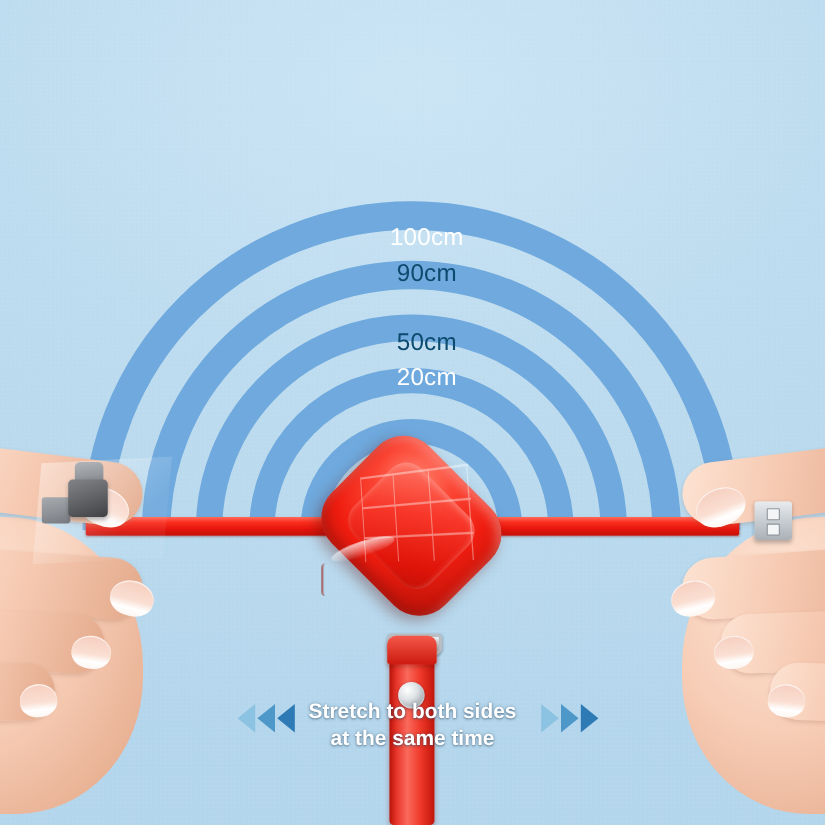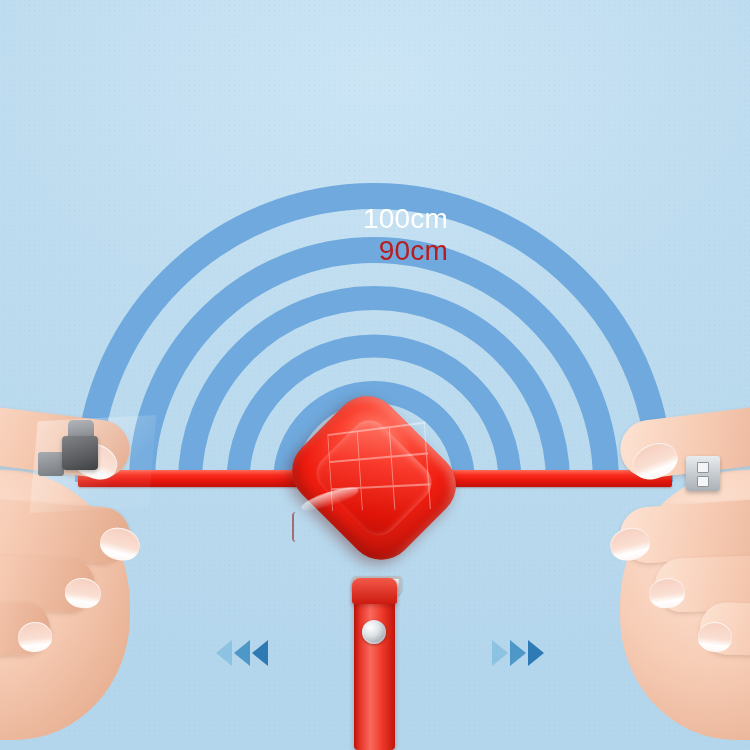--- a/index.html
+++ b/index.html
@@ -58,29 +58,29 @@
   
   .arcs {
     position: absolute;
     left: 0;
     top: 0;
     width: 750px;
     height: 750px;
   }
   .arc-label {
     position: absolute;
-    font-size: 28px;
+    font-size: 22px;
     font-weight: 500;
-    text-align: right;
+    text-align: center;
     width: 120px;
     left: 328px;
     letter-spacing: .2px;
   }
   .arc-label.on-band { color: #ffffff; }
-  .arc-label.on-gap  { color: #b91c1c; }
+  .arc-label.on-gap  { color: #0c4a6e; }
 
   
   .cable {
     position: absolute;
     height: 17px;
     top: 470px;
     background: linear-gradient(to bottom,
         #ff6a5a 0%, #fa2f20 28%, #e8160c 62%, #c21109 100%);
     box-shadow: 0 1px 2px rgba(120,20,10,.35);
   }
@@ -308,20 +308,22 @@
       <circle cx="374" cy="482" r="286" stroke-width="26"></circle>
       <circle cx="374" cy="482" r="232" stroke-width="26"></circle>
       <circle cx="374" cy="482" r="184" stroke-width="24"></circle>
       <circle cx="374" cy="482" r="136" stroke-width="23"></circle>
       <circle cx="374" cy="482" r="90" stroke-width="22"></circle>
     </g>
   </svg>
 
   <div class="arc-label on-band" style="top:203px">100cm</div>
   <div class="arc-label on-gap" style="top:235px">90cm</div>
+  <div class="arc-label on-gap" style="top:298px">50cm</div>
+  <div class="arc-label on-band" style="top:330px">20cm</div>
 
 
   <div class="cable left"></div>
   <div class="cable right"></div>
 
   <div class="hand">
     <div class="palm" style="left:-120px; top:470px; width:250px; height:270px;"></div>
     <div class="finger" style="left:-60px; top:412px; width:190px; height:58px; transform:rotate(7deg);"></div>
     <div class="nail" style="left:72px; top:444px; width:46px; height:34px; transform:rotate(22deg);"></div>
     <div class="finger" style="left:-70px; top:502px; width:200px; height:56px; transform:rotate(4deg);"></div>
@@ -371,15 +373,19 @@
     <div class="chev" style="left:0px;  border-right:16px solid #8cc2e2;"></div>
     <div class="chev" style="left:18px; border-right:16px solid #4e97c9;"></div>
     <div class="chev" style="left:36px; border-right:16px solid #2e7ab5;"></div>
   </div>
   <div class="chev-row right">
     <div class="chev" style="left:0px;  border-left:16px solid #8cc2e2;"></div>
     <div class="chev" style="left:18px; border-left:16px solid #4e97c9;"></div>
     <div class="chev" style="left:36px; border-left:16px solid #2e7ab5;"></div>
   </div>
 
+  <div class="footer-text">
+    <div>Stretch to both sides</div>
+    <div>at the same time</div>
+  </div>
 
 
 </div>
 
 </body></html>

